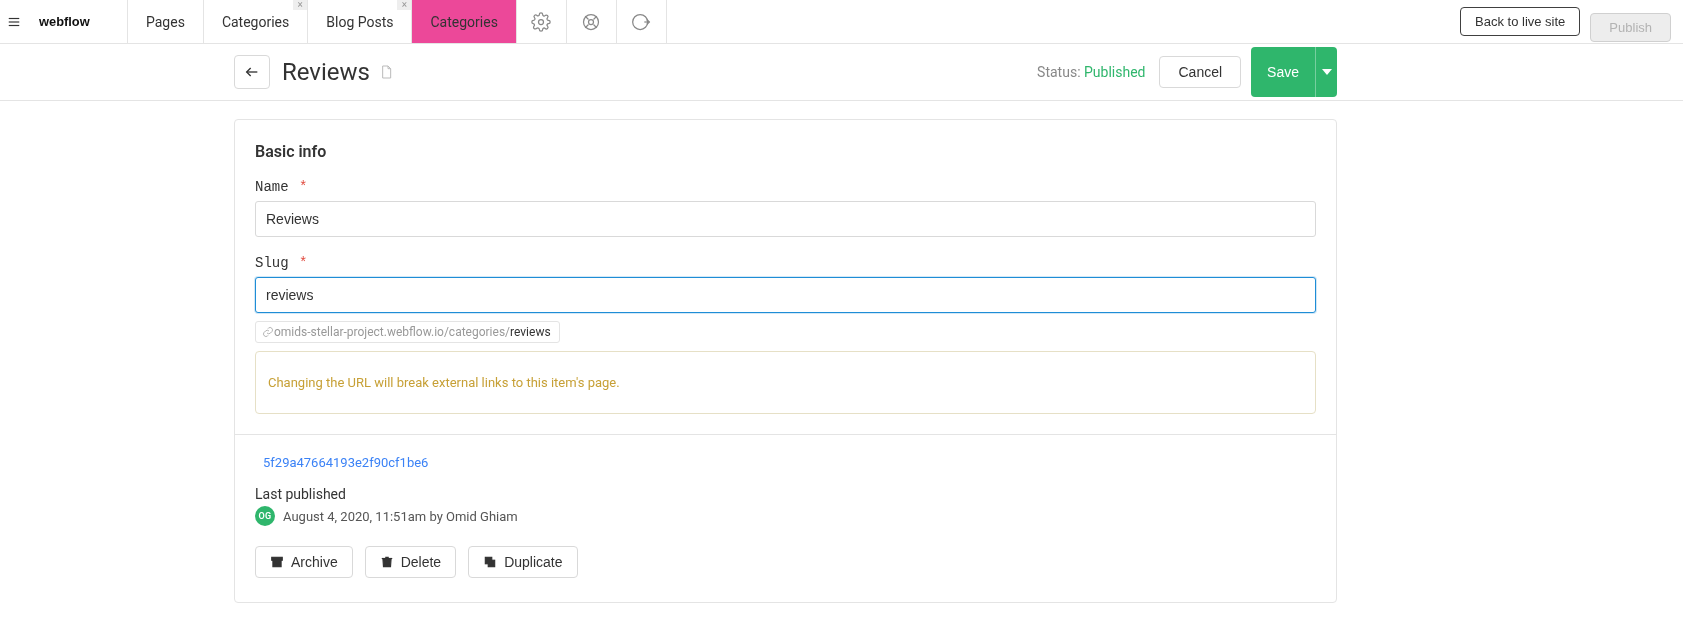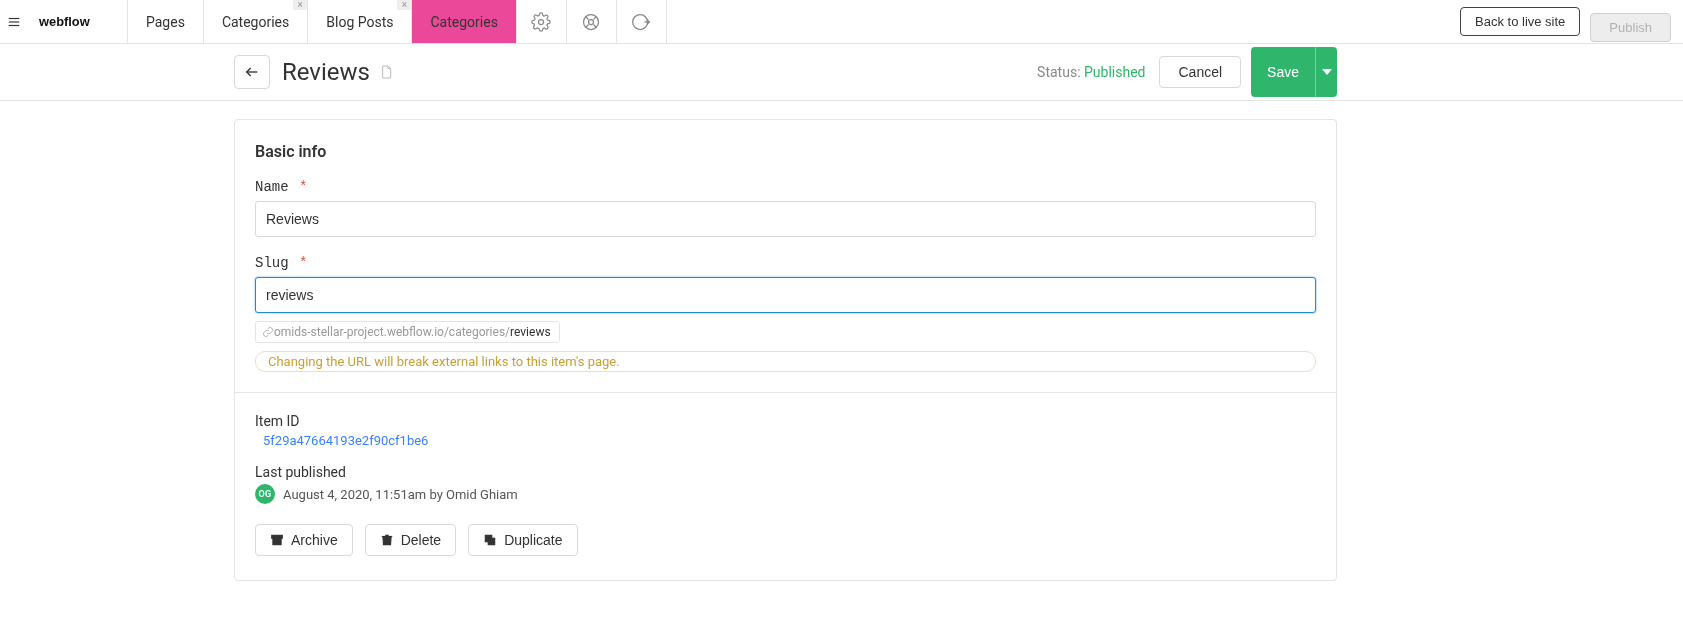--- a/index.html
+++ b/index.html
@@ -158,22 +158,22 @@
     margin-top:8px;
     border:1px solid #e4e4e4; border-radius:3px;
     padding:3px 8px 3px 6px;
     font-size:12px; color:#999;
   }
   .url-chip svg { width:12px; height:12px; stroke:#999; fill:none; stroke-width:1.5; }
   .url-chip .slugpart { color:#333; }
   .warning-box {
     margin-top:8px;
     border:1px solid #e6e0c6;
-    border-radius:10px;
-    padding:2px 12px;
+    border-radius:4px;
+    padding:23px 12px;
     font-size:13px;
     color:#c7a036;
     background:#fff;
   }
   .card-section-b { padding: 20px 20px 24px 20px; }
   .meta-label { font-size:14px; color:#333; margin-bottom:4px; }
   .meta-value { font-size:13px; color:#3b82f6; margin-left:8px; margin-bottom:16px; }
   .pub-row { display:flex; align-items:center; gap:8px; margin-bottom:20px; }
   .avatar {
     width:20px; height:20px; border-radius:50%;
@@ -312,21 +312,20 @@
         <path d="M14 10a5 5 0 0 0-7 0l-3 3a5 5 0 0 0 7 7l1-1"></path>
       </svg>
       <span>omids-stellar-project.webflow.io/categories/</span>
         <span class="slugpart">reviews</span>
     </div>
 
     <div class="warning-box">Changing the URL will break external links to this item's page.</div>
   </div>
 
   <div class="card-section-b">
-    <div class="meta-label">Item ID</div>
     <div class="meta-value">5f29a47664193e2f90cf1be6</div>
 
     <div class="meta-label">Last published</div>
     <div class="pub-row">
       <div class="avatar">OG</div>
       <div class="pub-text">August 4, 2020, 11:51am by Omid Ghiam</div>
     </div>
 
     <div class="action-row">
       <button class="act-btn">

